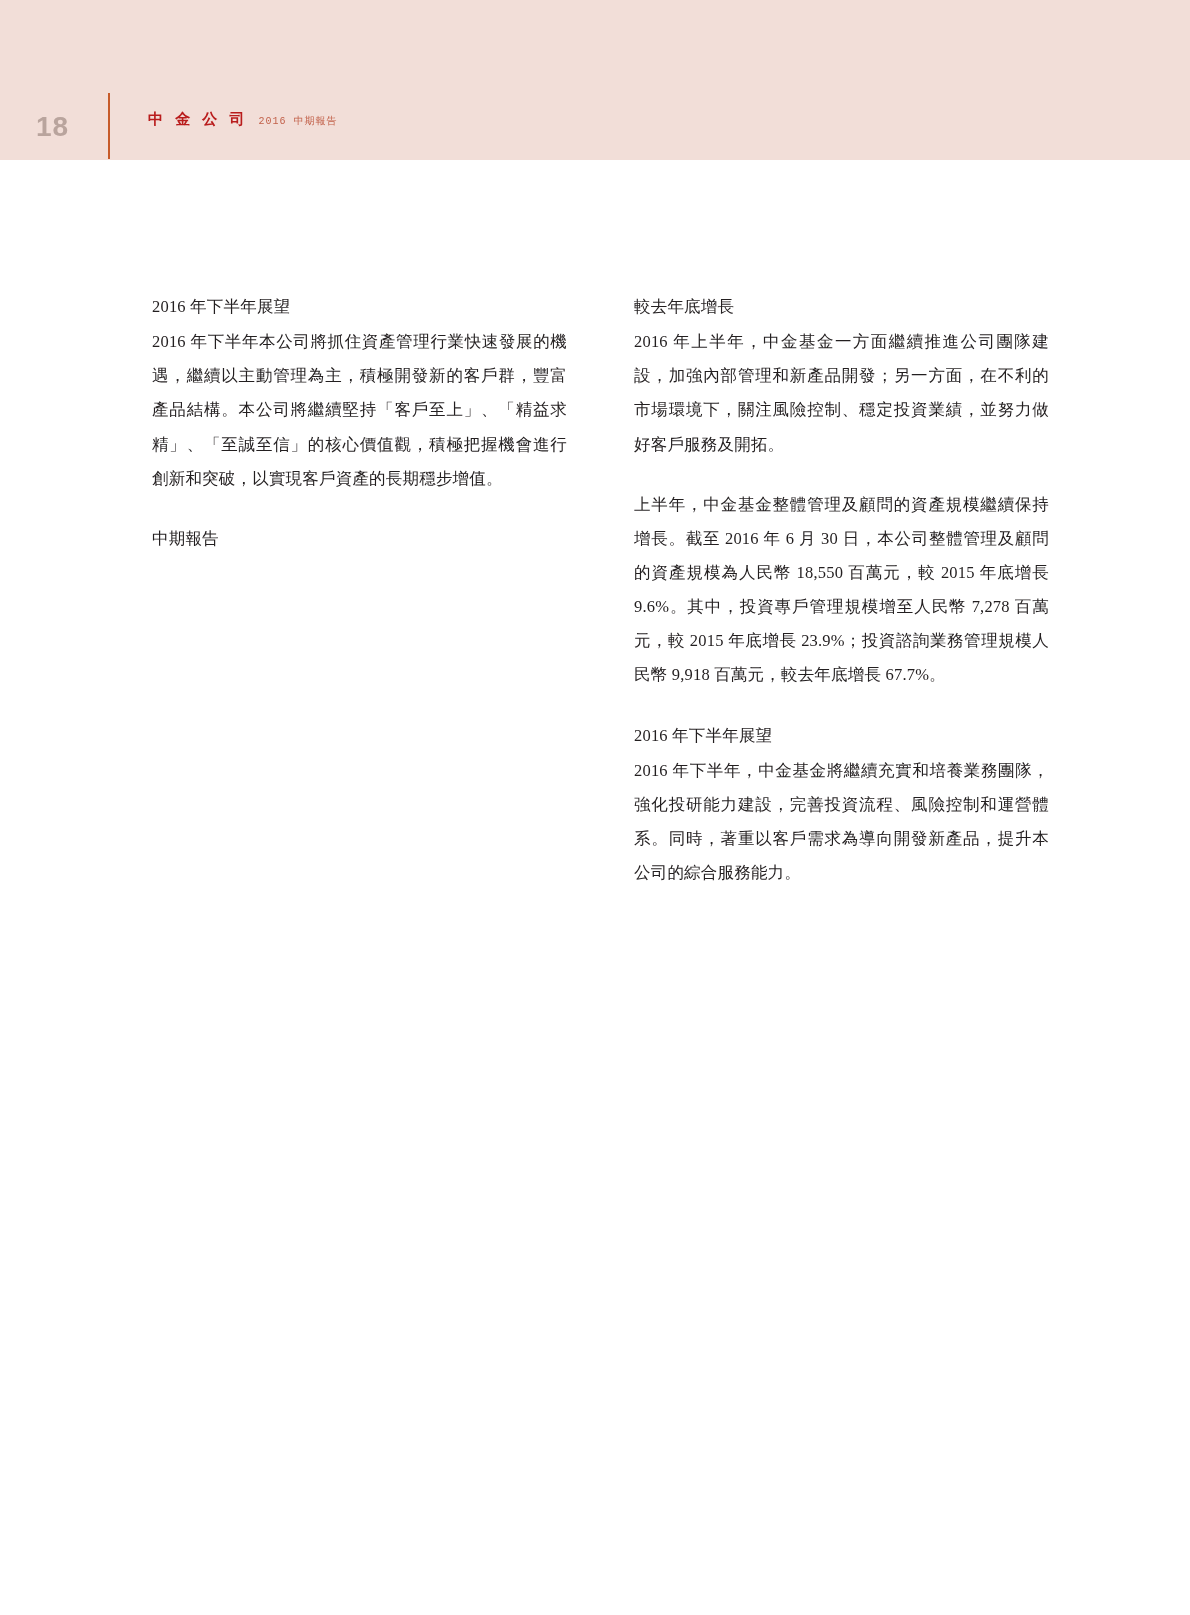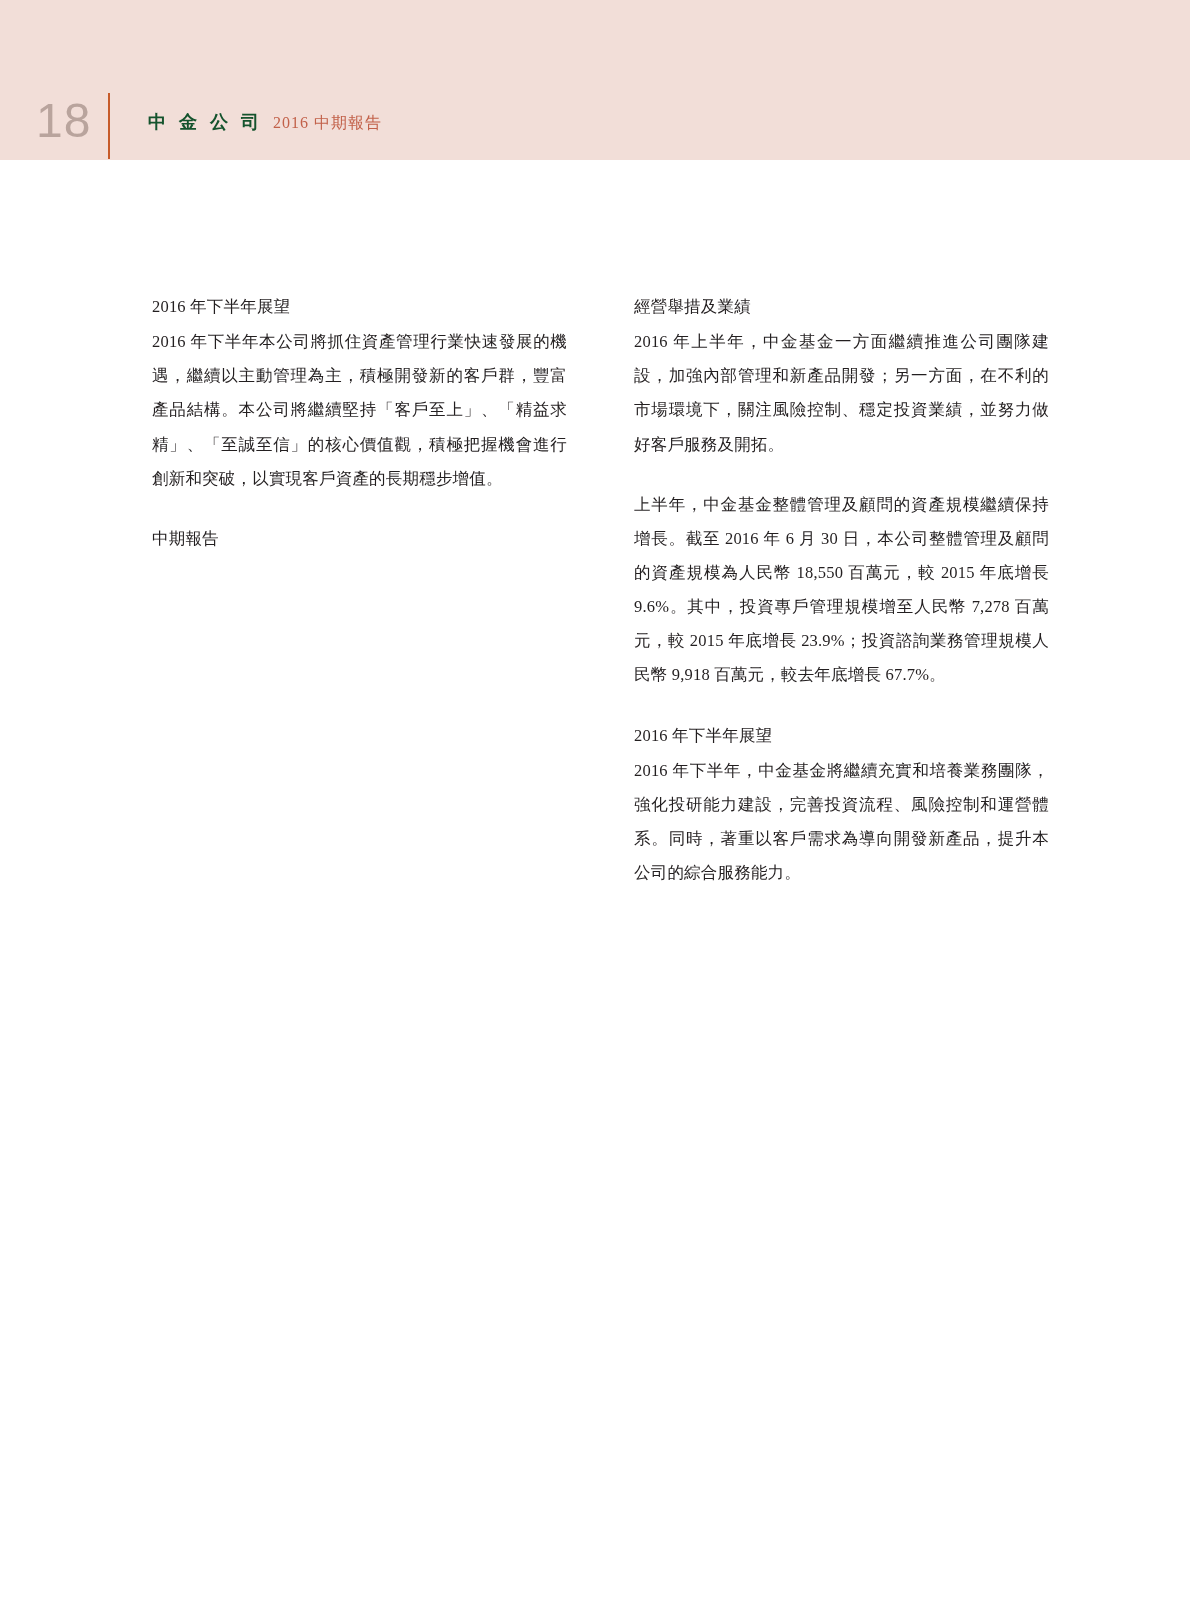--- a/index.html
+++ b/index.html
@@ -20,51 +20,51 @@
     position: absolute;
     left: 0;
     top: 0;
     width: 1190px;
     height: 160px;
     background: #f2ded8;
   }
   .page-number {
     position: absolute;
     left: 36px;
-    top: 93px;
+    top: 111px;
     font-family: "Liberation Sans", sans-serif;
-    font-size: 48px;
-    font-weight: 400;
+    font-size: 28px;
+    font-weight: 700;
     color: #b9a49d;
     letter-spacing: 1px;
   }
   .header-rule {
     position: absolute;
     left: 108px;
     top: 93px;
     width: 2px;
     height: 66px;
     background: #c75b2a;
   }
   .header-text {
     position: absolute;
     left: 148px;
     top: 110px;
     white-space: nowrap;
   }
   .header-company {
     font-family: "Liberation Sans", sans-serif;
-    font-size: 18px;
+    font-size: 15px;
     font-weight: bold;
-    color: #14532d;
+    color: #b91c1c;
     letter-spacing: 4px;
   }
   .header-report {
-    font-family: Liberation Serif, serif;
-    font-size: 16px;
+    font-family: Liberation Mono, monospace;
+    font-size: 10px;
     color: #c2614a;
     letter-spacing: 1px;
     margin-left: 10px;
   }
 
   
   .content {
     position: absolute;
     left: 0;
     top: 160px;
@@ -116,21 +116,21 @@
 
     <h3 class="subhead">2016 年下半年展望</h3>
     <p class="para">2016 年下半年本公司將抓住資產管理行業快速發展的機遇，繼續以主動管理為主，積極開發新的客戶群，豐富產品結構。本公司將繼續堅持「客戶至上」、「精益求精」、「至誠至信」的核心價值觀，積極把握機會進行創新和突破，以實現客戶資產的長期穩步增值。</p>
 
     <h3 class="subhead">中期報告</h3>
     <div class="gap-block"></div>
 
   </div>
 
   <div class="col col-right">
-    <h3 class="subhead">經營舉措及業績</h3>
+    <h3 class="subhead">較去年底增長</h3>
     <p class="para">2016 年上半年，中金基金一方面繼續推進公司團隊建設，加強內部管理和新產品開發；另一方面，在不利的市場環境下，關注風險控制、穩定投資業績，並努力做好客戶服務及開拓。</p>
 
     <p class="para">上半年，中金基金整體管理及顧問的資產規模繼續保持增長。截至 2016 年 6 月 30 日，本公司整體管理及顧問的資產規模為人民幣 18,550 百萬元，較 2015 年底增長 9.6%。其中，投資專戶管理規模增至人民幣 7,278 百萬元，較 2015 年底增長 23.9%；投資諮詢業務管理規模人民幣 9,918 百萬元，較去年底增長 67.7%。</p>
 
     <h3 class="subhead">2016 年下半年展望</h3>
     <p class="para">2016 年下半年，中金基金將繼續充實和培養業務團隊，強化投研能力建設，完善投資流程、風險控制和運營體系。同時，著重以客戶需求為導向開發新產品，提升本公司的綜合服務能力。</p>
   </div>
 
 </div>
 

